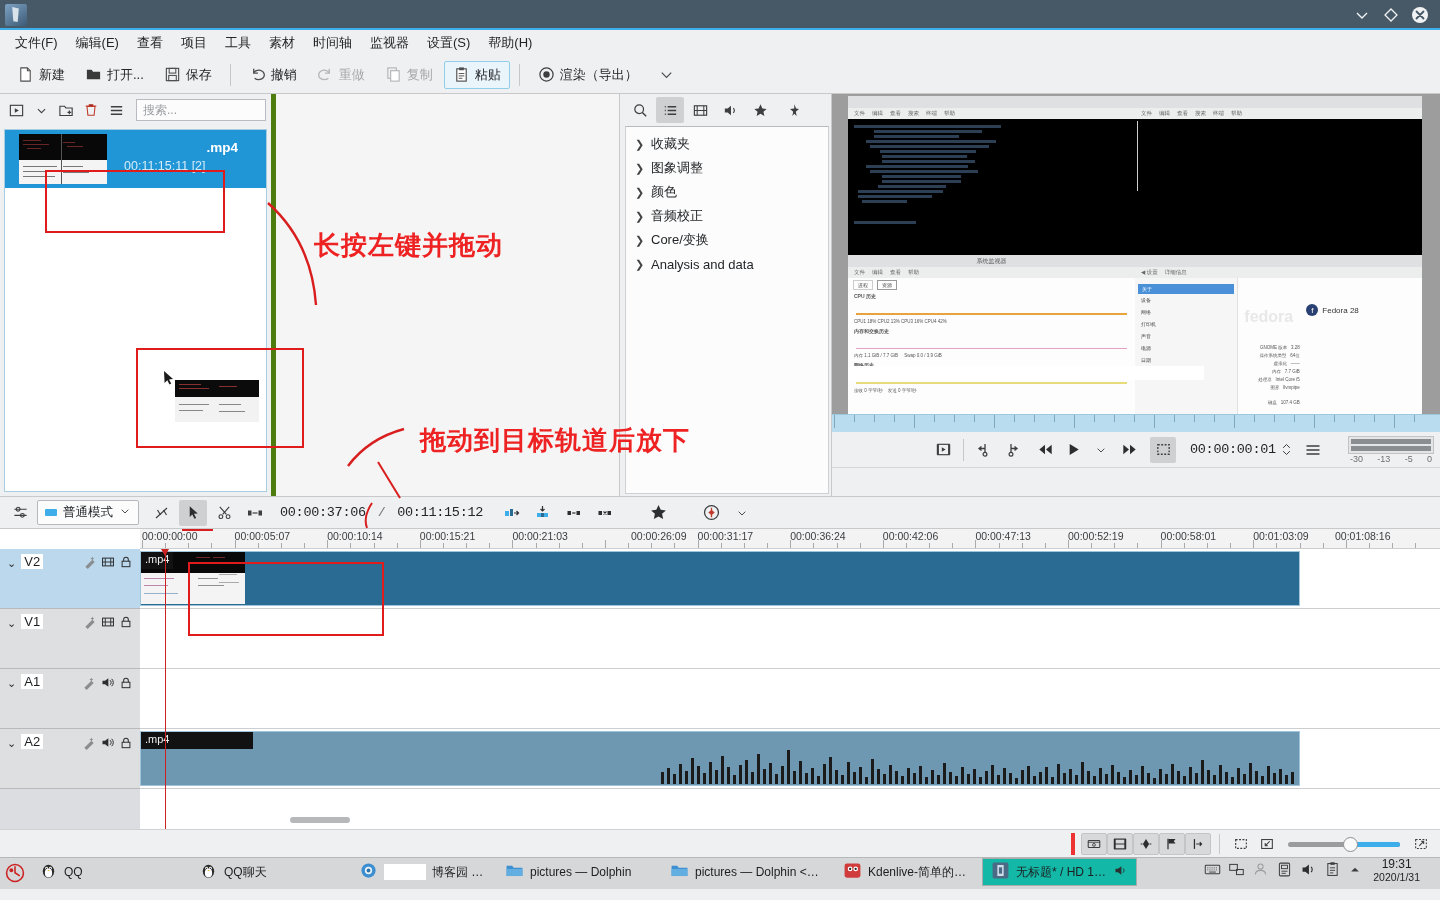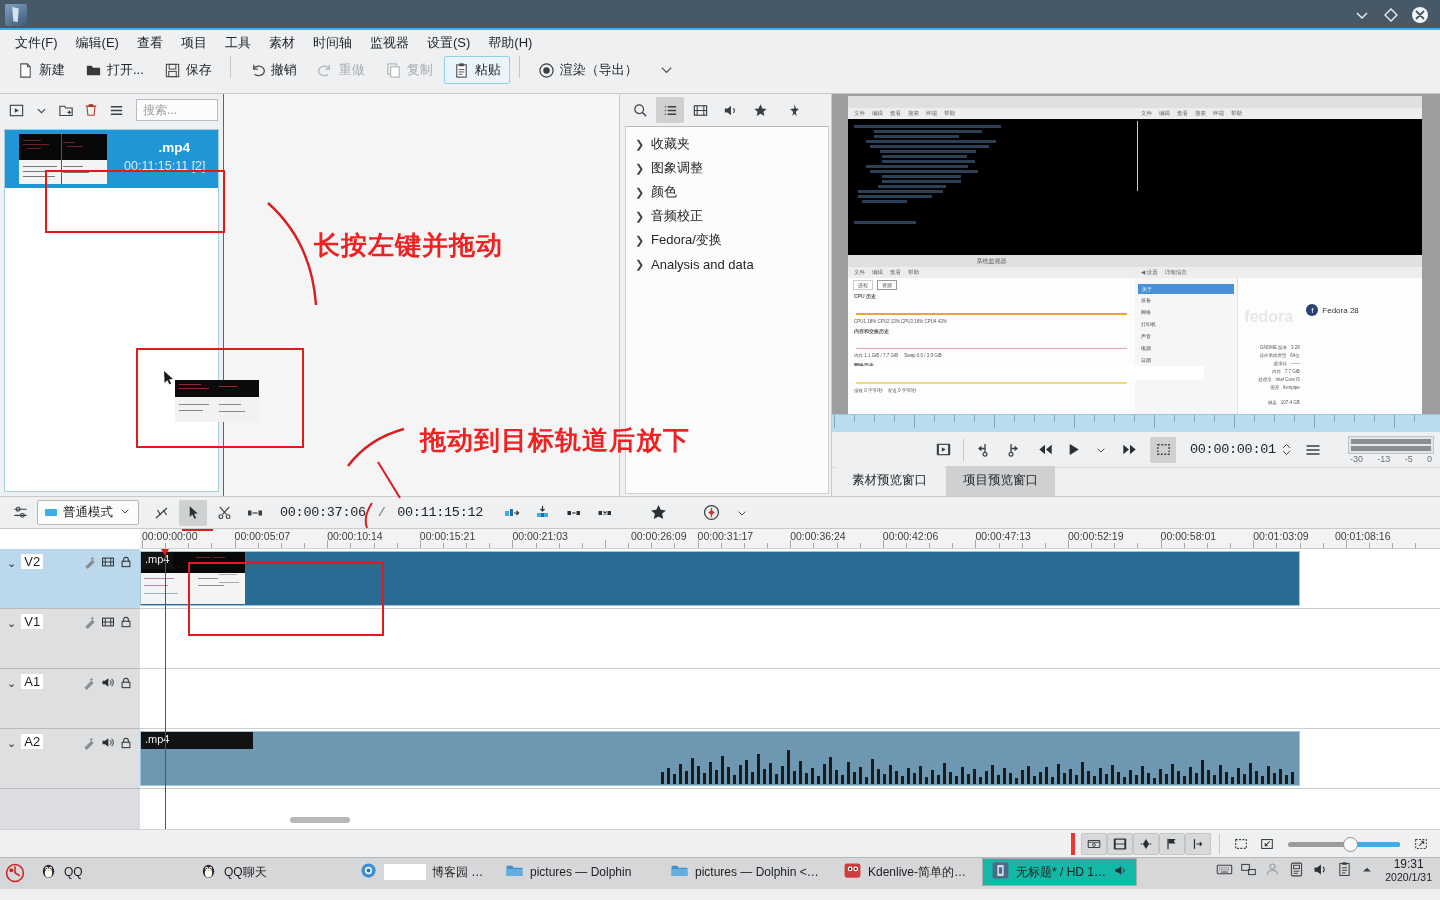--- a/index.html
+++ b/index.html
@@ -40,39 +40,39 @@
 
   
   #menubar {
     height: 26px; display: flex; align-items: center; background: #eff0f1;
     padding-left: 6px; color: #232629; font-size: 13px;
   }
   #menubar .mi { padding: 3px 9px; cursor: default; white-space: nowrap; }
 
   
   #toolbar {
-    height: 38px; display: flex; align-items: flex-start; background: #eff0f1;
+    height: 38px; display: flex; align-items: center; background: #eff0f1;
     padding-left: 8px; gap: 2px; border-bottom: 1px solid #c8c9ca;
   }
   .tb-btn {
     display: flex; align-items: center; gap: 5px; padding: 4px 8px;
     font-size: 13px; color: #232629; border: 1px solid transparent; border-radius: 2px;
     white-space: nowrap;
   }
   .tb-btn.dim { color: #a4a8ab; }
   .tb-btn.active { border-color: #93cee9; background: #eaf4fb; }
   .tb-sep { width: 1px; height: 22px; background: #c6c7c8; margin: 0 7px; }
   .ico { width: 17px; height: 17px; display: inline-block; flex: none; }
   .ico svg { display: block; width: 100%; height: 100%; }
 
   
   #workspace { position: relative; height: 402px; display: flex; background: #eff0f1; }
 
   
-  #bin { width: 224px; display: flex; flex-direction: column; border-right: 1px solid #4d7c0f; }
+  #bin { width: 276px; display: flex; flex-direction: column; border-right: 5px solid #4d7c0f; }
   #bin-toolbar { height: 32px; display: flex; align-items: center; gap: 3px; padding: 0 5px; }
   #bin-toolbar .tool { width: 22px; height: 22px; display:flex; align-items:center; justify-content:center; }
   #bin-search {
     flex: 1; height: 22px; margin-left: 6px; background: #fcfcfc;
     border: 1px solid #b8bcc0; color: #9b9fa3; font-size: 12px;
     padding: 0 6px; line-height: 20px;
   }
   #bin-list { flex: 1; margin: 3px 4px 4px 4px; border: 1px solid #a6cde0; background: #ffffff; }
   #bin-header {
     height: 25px; background: #f2f2f2; border-bottom: 1px solid #d4d5d6;
@@ -234,21 +234,21 @@
     height: 32px; background: #d6d7d9; display: flex; align-items: flex-start;
     border-top: 1px solid #b6b7b9; gap: 0; font-size: 12px; color: #1c1e20;
   }
   .tb-launcher { width: 30px; height: 30px; display:flex; align-items:center; justify-content:center; }
   .task {
     height: 28px; display: flex; align-items: center; gap: 6px; padding: 0 8px;
     border: 1px solid transparent; min-width: 0; white-space: nowrap; overflow: hidden;
   }
   .task.active { background: #14b8a6; border-color: #a9abad; }
   .task .tlabel { overflow: hidden; text-overflow: ellipsis; }
-  #tray { margin-left: auto; display: flex; align-items: center; gap: 7px; padding-right: 8px; }
+  #tray { margin-left: auto; display: flex; align-items: center; gap: 7px; padding-right: 20px; }
   #clock { text-align: center; line-height: 13px; font-size: 12px; color: #1c1e20; padding-left: 4px;}
   #clock .d { font-size: 10.5px; }
 
   
   .anno-text {
     position: absolute; color: #ee2222; font-size: 26px; font-weight: bold;
     letter-spacing: 1px; z-index: 60; pointer-events: none;
     font-family: "DejaVu Sans", "Liberation Sans", sans-serif;
   }
   .anno-box {
@@ -490,21 +490,21 @@
       <div class="eff-item">
         <span class="arrow">❯</span>
         <span>颜色</span>
       </div>
       <div class="eff-item">
         <span class="arrow">❯</span>
         <span>音频校正</span>
       </div>
       <div class="eff-item">
         <span class="arrow">❯</span>
-        <span>Fedora/变换</span>
+        <span>Core/变换</span>
       </div>
       <div class="eff-item">
         <span class="arrow">❯</span>
         <span>Analysis and data</span>
       </div>
     </div>
   </div>
 
   <div id="monitor">
     <div id="mon-video">
@@ -719,24 +719,20 @@
         </div>
         <div class="scale">
           <span>-30</span>
           <span>-13</span>
           <span>-5</span>
           <span>0</span>
         </div>
       </div>
     </div>
 
-    <div id="mon-tabs">
-      <div class="ptab">素材预览窗口</div>
-      <div class="ptab sel">项目预览窗口</div>
-    </div>
   </div>
 
 </div>
 
 <div id="tl-toolbar">
   <div class="tbtn">
     <svg width="17" height="17" viewBox="0 0 18 18">
         <path d="M2.5 5.5h13M2.5 12h13" stroke="#3c3f41" stroke-width="1.2"></path>
         <circle cx="6.5" cy="5.5" r="2" fill="none" stroke="#3c3f41" stroke-width="1.2"></circle>
         <circle cx="11" cy="12" r="2" fill="none" stroke="#3c3f41" stroke-width="1.2"></circle>

